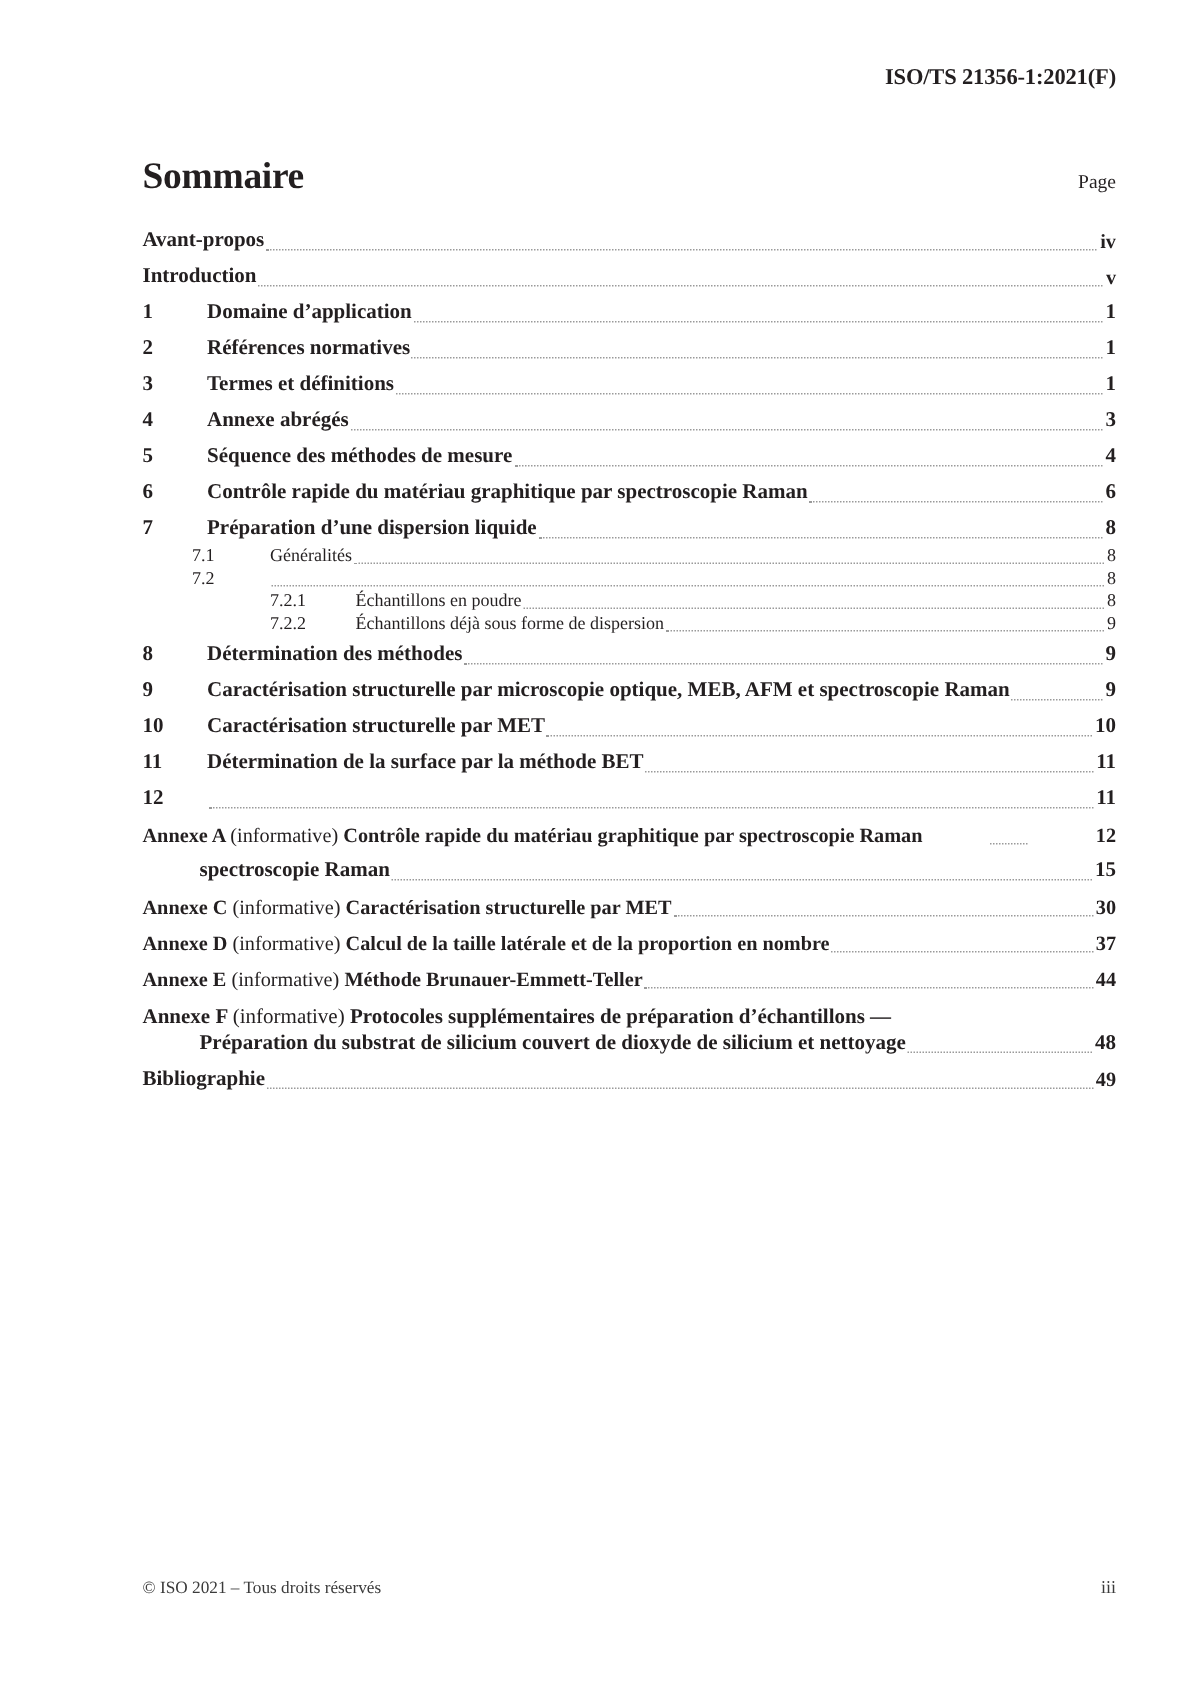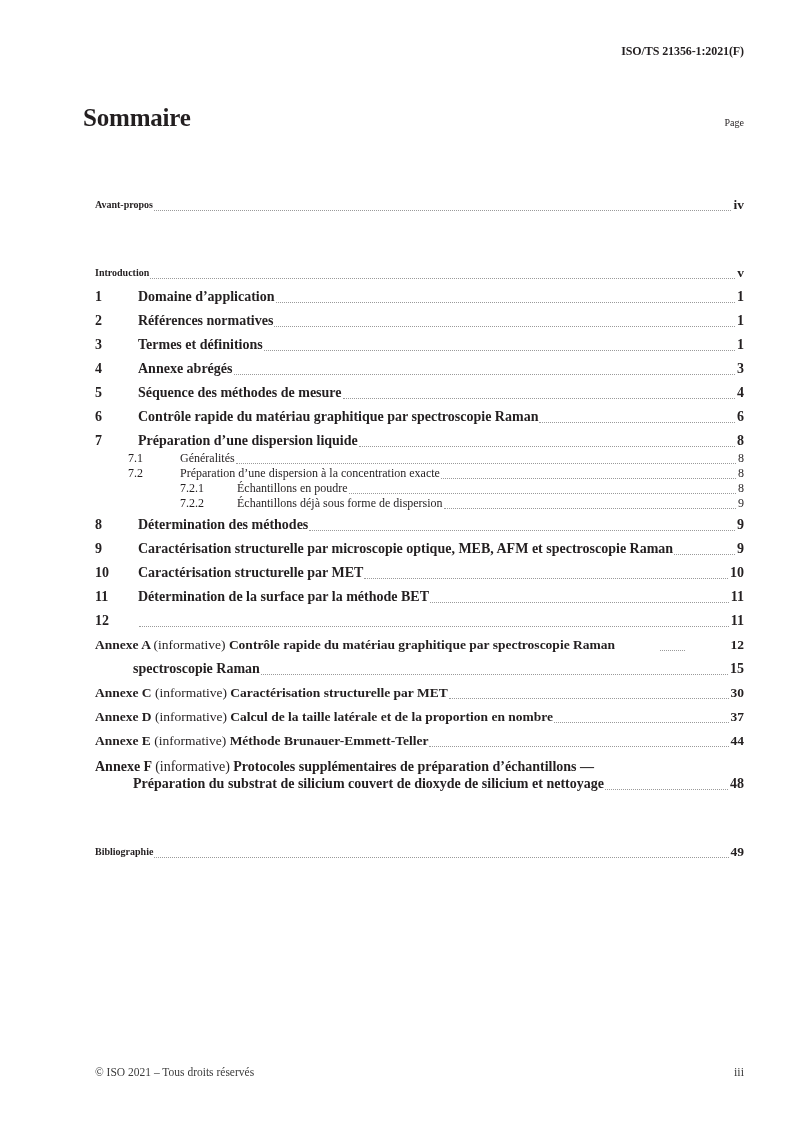--- a/index.html
+++ b/index.html
@@ -21,43 +21,43 @@
   }
 
   
   .doc-header {
     position: absolute;
     top: 44px;
     left: 83px;
     right: 49px;
     text-align: right;
     font-weight: bold;
-    font-size: 12px;
+    font-size: 15px;
     letter-spacing: -0.1px;
     color: #231f20;
   }
 
   
   .title-row {
     position: absolute;
     top: 105px;
-    left: 83px;
+    left: 95px;
     right: 49px;
     display: flex;
     align-items: baseline;
     justify-content: space-between;
   }
   .toc-title {
     font-size: 25px;
     font-weight: bold;
     letter-spacing: -0.2px;
     line-height: 1;
   }
   .page-label {
-    font-size: 10px;
+    font-size: 13px;
     font-weight: normal;
     color: #231f20;
   }
 
   
   .toc {
     position: absolute;
     top: 153px;
     left: 95px;
     width: 649px;
@@ -100,21 +100,21 @@
     flex: 0 0 auto;
     font-weight: bold;
     font-size: 13.5px;
     line-height: 16px;
     text-align: right;
     padding-left: 1px;
   }
 
   
   .lvl-front { margin-bottom: 8px; }
-  .lvl-front .label { font-size: 10px; margin-top: 44px; }
+  .lvl-front .label { font-size: 14px; }
 
   
   .lvl1 { margin-bottom: 8px; }
   .lvl1 .num { width: 43px; font-size: 14px; }
   .lvl1 .label { font-size: 14px; }
   .lvl1 .pg { font-size: 14px; }
 
   
   .lvl2 { margin-bottom: 0px; }
   .lvl2 .num { width: 52px; margin-left: 33px; font-weight: normal; font-size: 12px; line-height: 15px; }
@@ -151,21 +151,21 @@
     display: flex;
     align-items: flex-end;
     padding-left: 38px;
   }
   .annex-line2row .label { font-size: 14px; }
   .annex-line2row .pg { font-size: 14px; }
 
   
   .doc-footer {
     position: absolute;
-    bottom: 42px;
+    bottom: 56px;
     left: 95px;
     right: 49px;
     display: flex;
     align-items: baseline;
     justify-content: space-between;
     font-size: 11.5px;
     color: #3b3b3b;
   }
   .footer-folio {
     font-size: 12px;
@@ -259,21 +259,20 @@
         <span class="num">7.1</span>
         <span class="body-wrap">
           <span class="label">Généralités</span>
           <span class="leader"></span>
           <span class="pg">8</span>
         </span>
       </div>
       <div class="toc-entry lvl2">
         <span class="num">7.2</span>
         <span class="body-wrap">
-          <span class="label">Préparation d’une dispersion à la concentration exacte</span>
           <span class="leader"></span>
           <span class="pg">8</span>
         </span>
       </div>
       <div class="toc-entry lvl3">
         <span class="num">7.2.1</span>
         <span class="body-wrap">
           <span class="label">Échantillons en poudre</span>
           <span class="leader"></span>
           <span class="pg">8</span>

